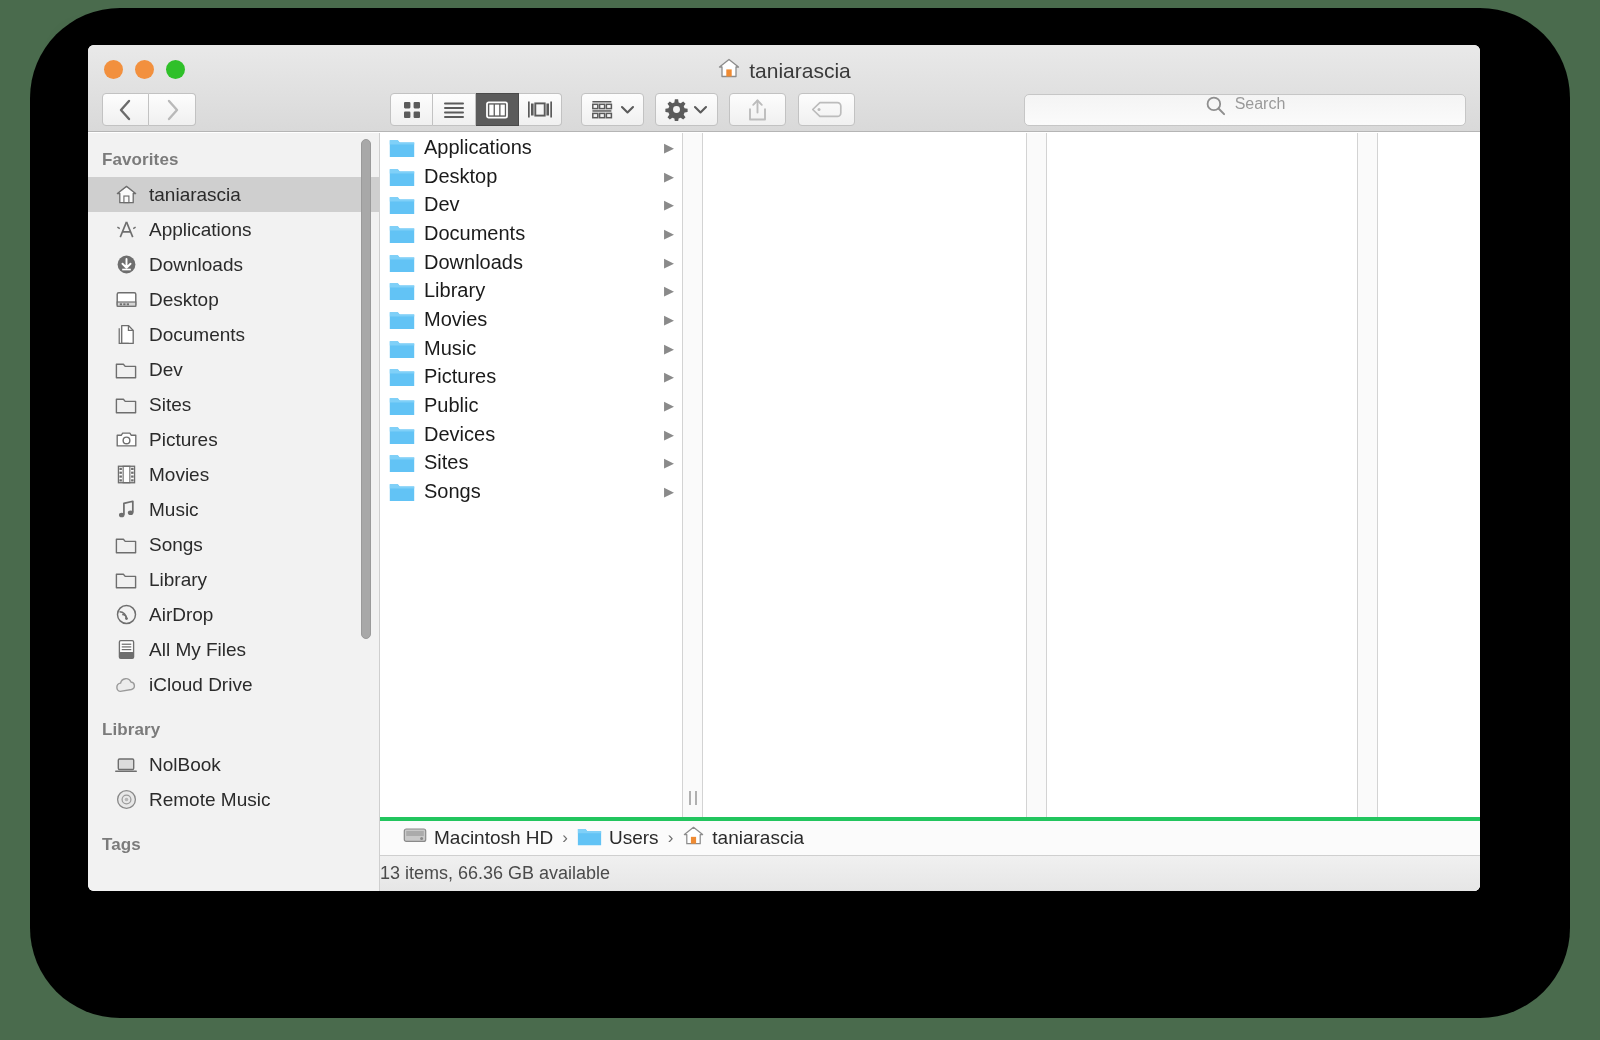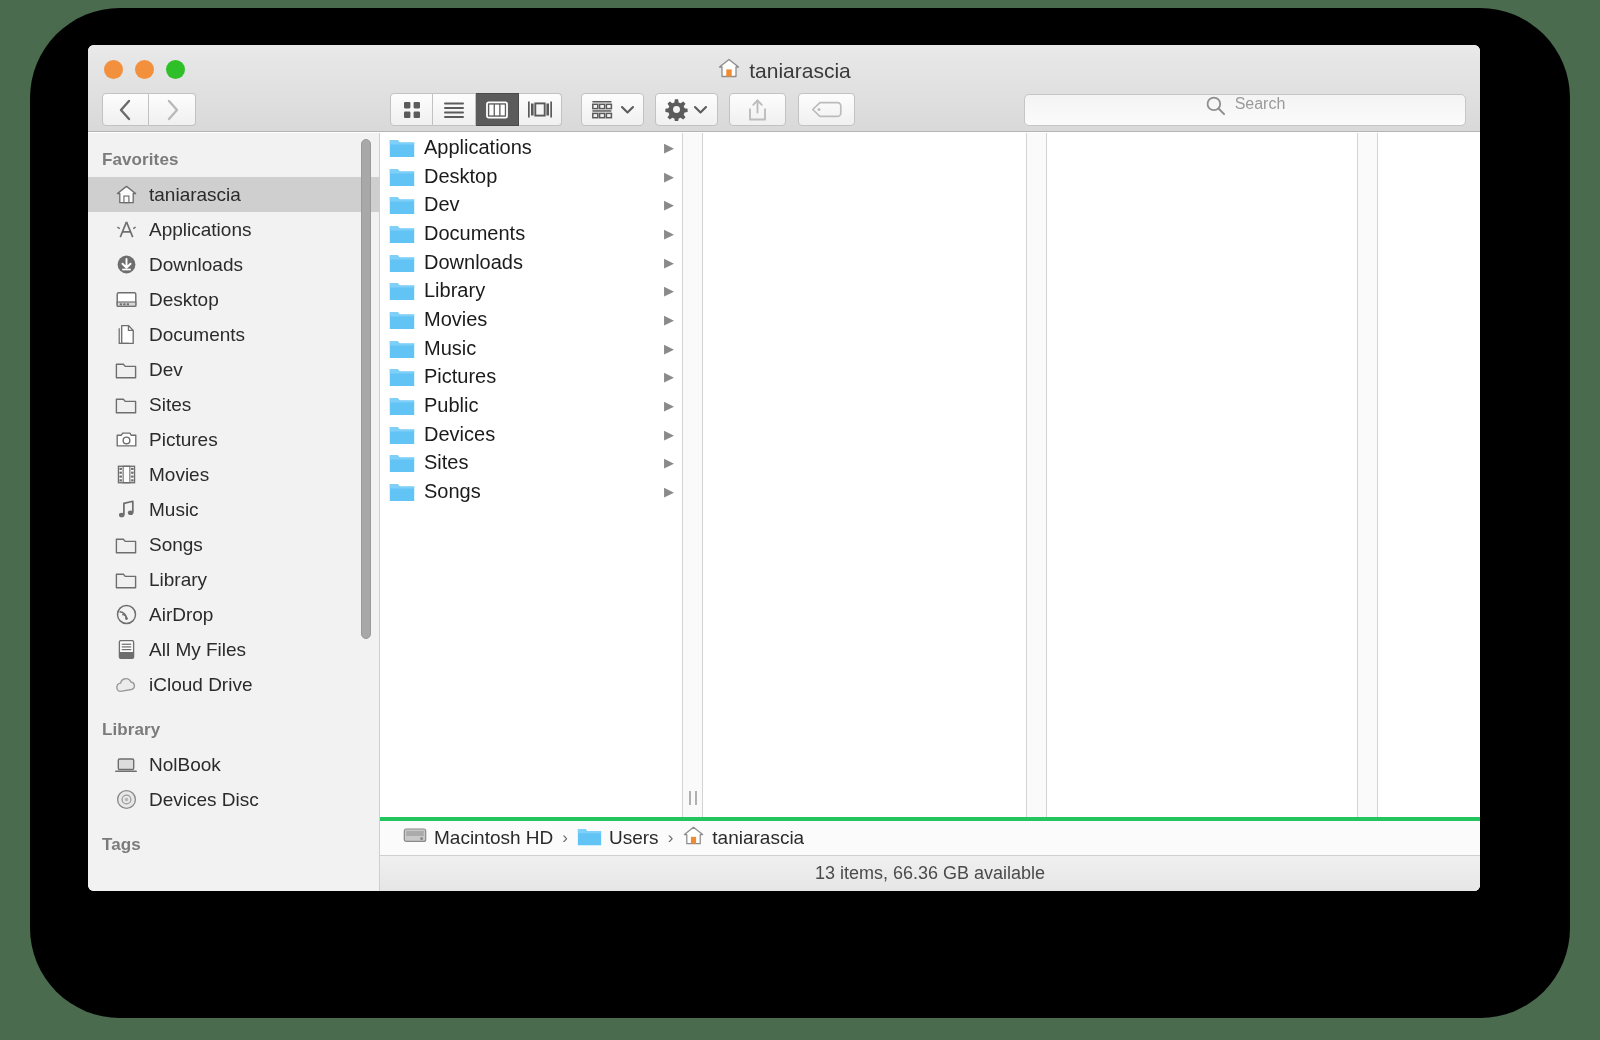--- a/index.html
+++ b/index.html
@@ -139,21 +139,21 @@
   #pathbar {
     height: 38px; border-top: 4px solid #22c55e;
     background: #fbfbfb;
     display: flex; align-items: center; gap: 7px; padding-left: 23px;
     font-size: 19px; color: #2b2b2b;
   }
   #pathbar .sepc { color: #6e6e6e; font-size: 17px; padding: 0 2px; }
   #statusbar {
     height: 36px; border-top: 1px solid #cfcfcf;
     background: linear-gradient(#f0f0f0,#e6e6e6);
-    display: flex; align-items: center; justify-content: center;
+    display: flex; align-items: center; justify-content: flex-start;
     font-size: 18px; color: #4b4b4b;
   }
 </style>
 </head>
 <body>
 
 <div id="backdrop"></div>
 
 <div id="window">
 
@@ -480,21 +480,21 @@
       </div>
 
       <div class="sb-item">
         <span class="sb-ico">
           <svg width="23" height="23" viewBox="0 0 24 24">
               <circle cx="12" cy="12" r="9.3" fill="#e8e8e8" stroke="#8a8a8a" stroke-width="1.4"></circle>
               <circle cx="12" cy="12" r="4.6" fill="none" stroke="#9a9a9a" stroke-width="1.3"></circle>
               <circle cx="12" cy="12" r="1.9" fill="#b5b5b5"></circle>
             </svg>
         </span>
-        <span>Devices Disc</span>
+        <span>Remote Music</span>
       </div>
 
       <div class="sb-header" style="padding-top:18px">Tags</div>
 
       <div id="sb-scroll"></div>
     </div>
 
     <div id="columns">
       <div id="colwrap">
 

